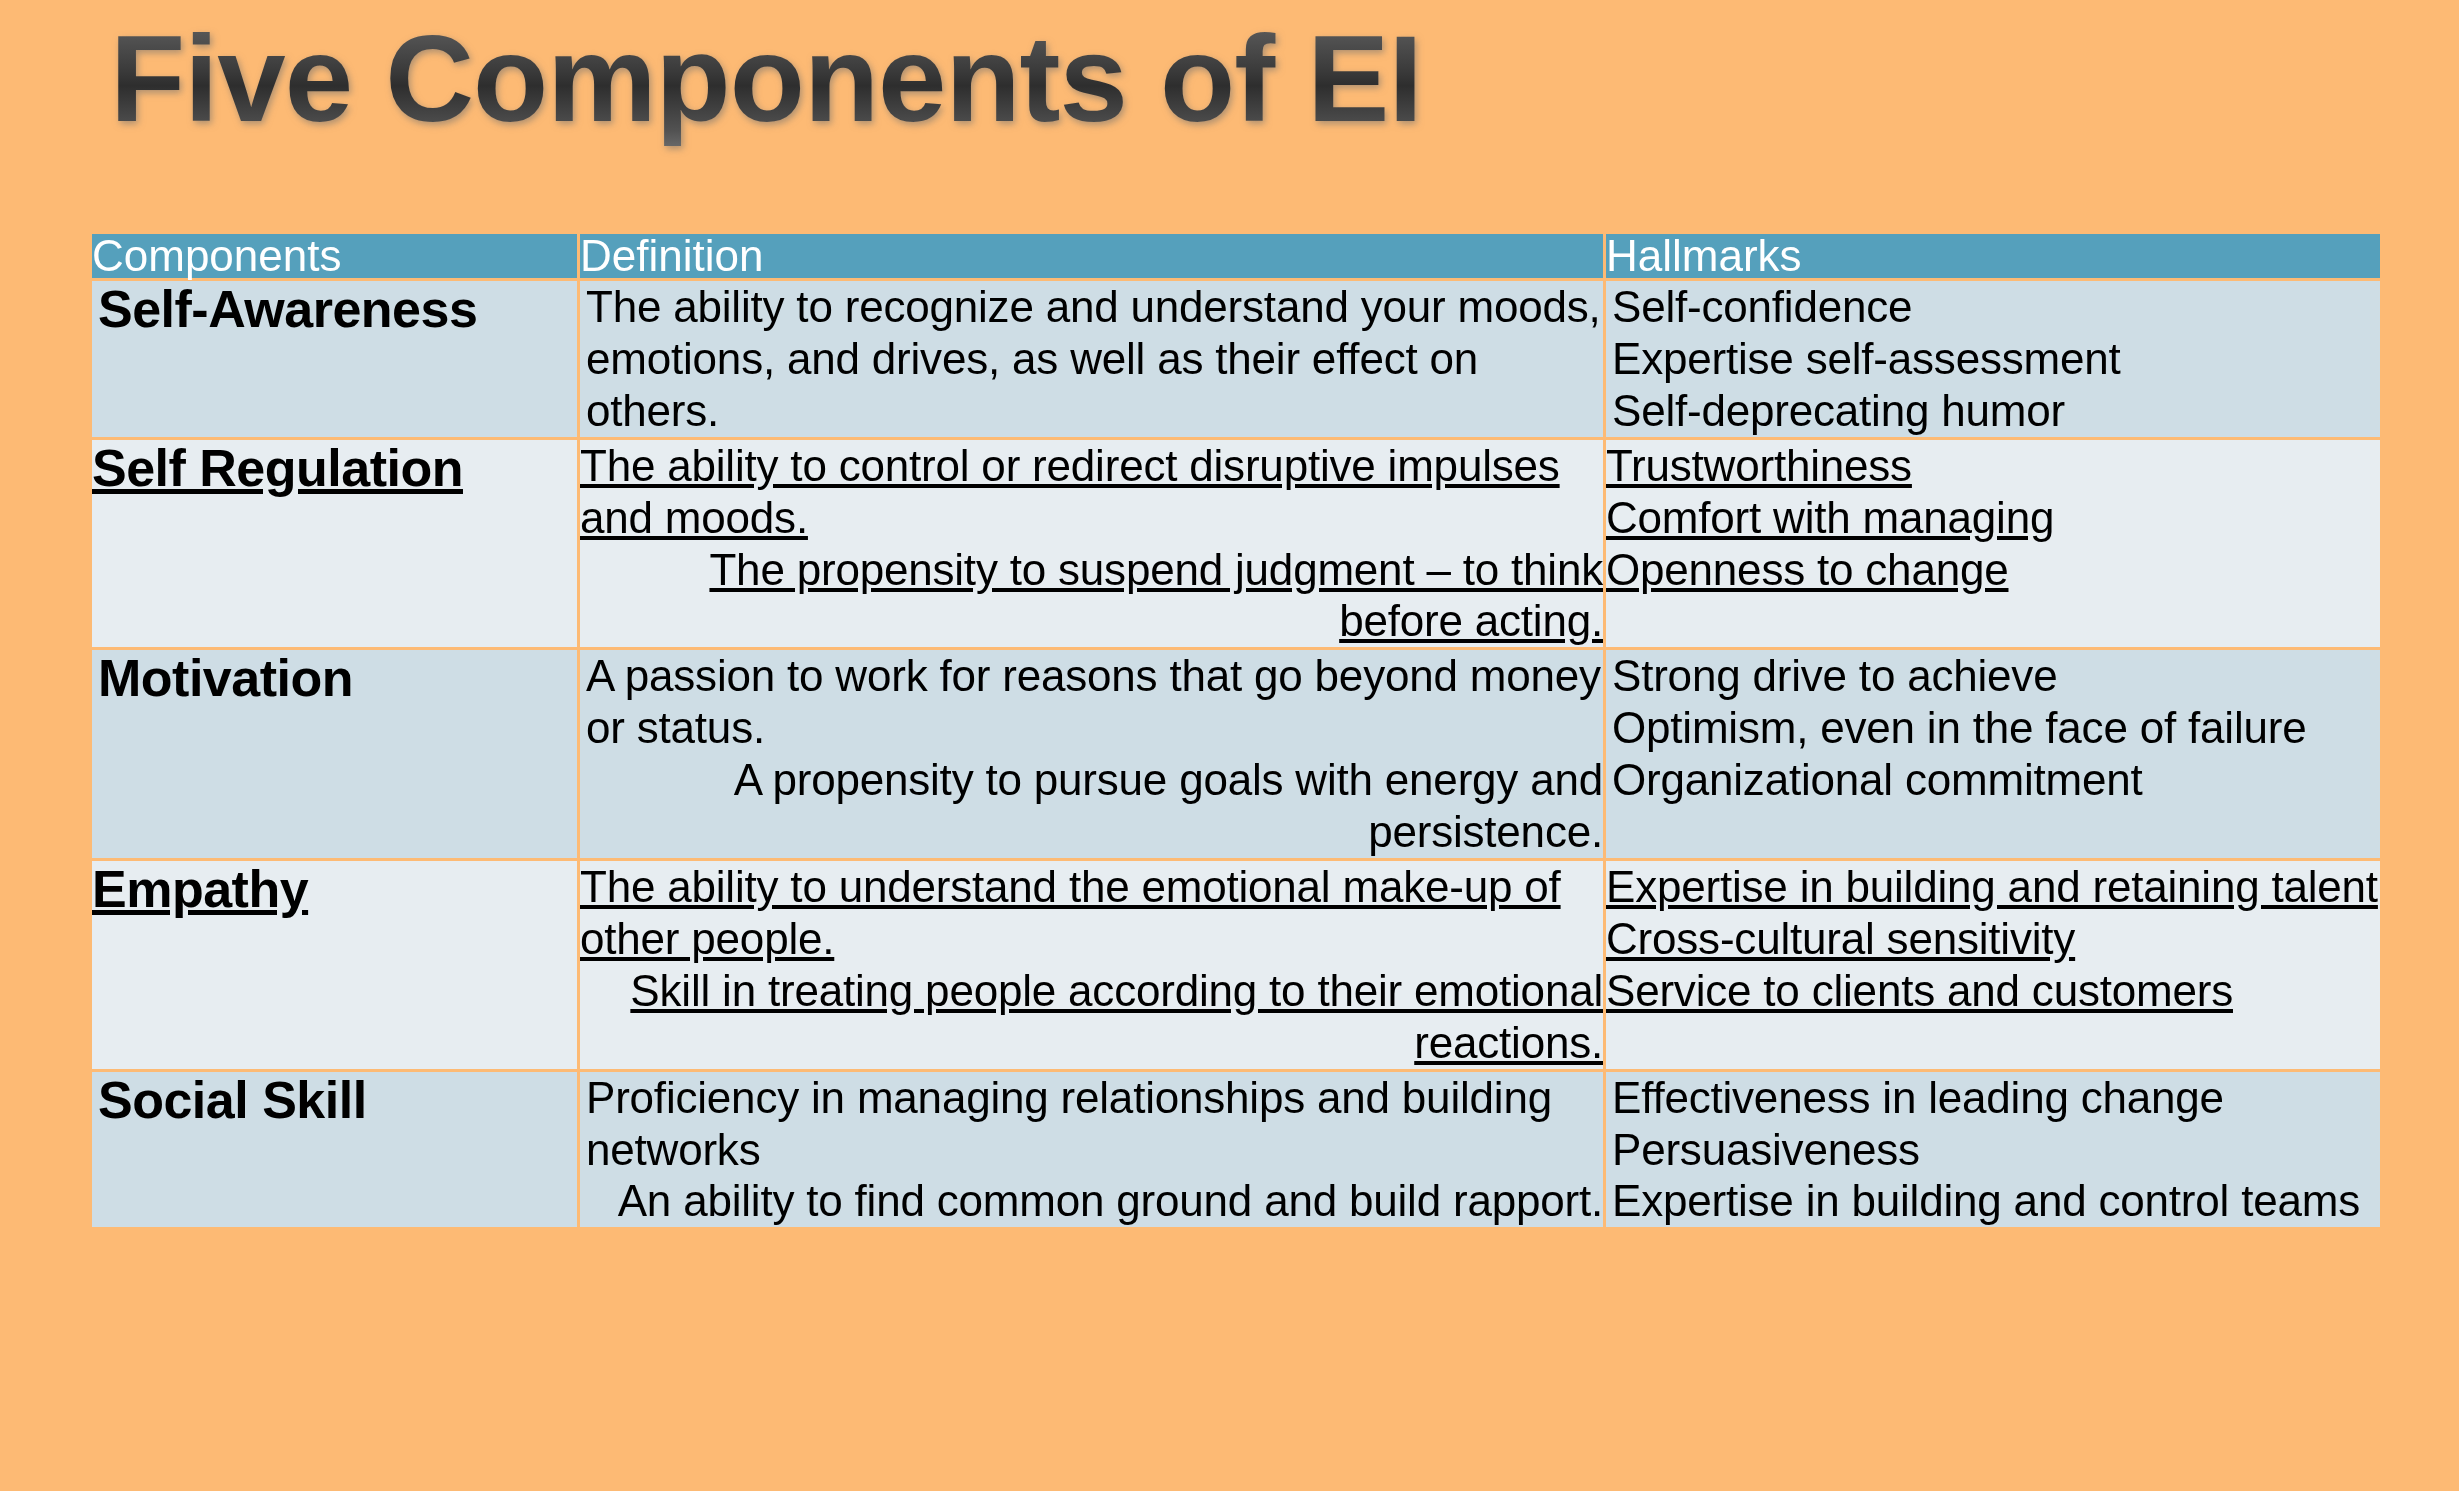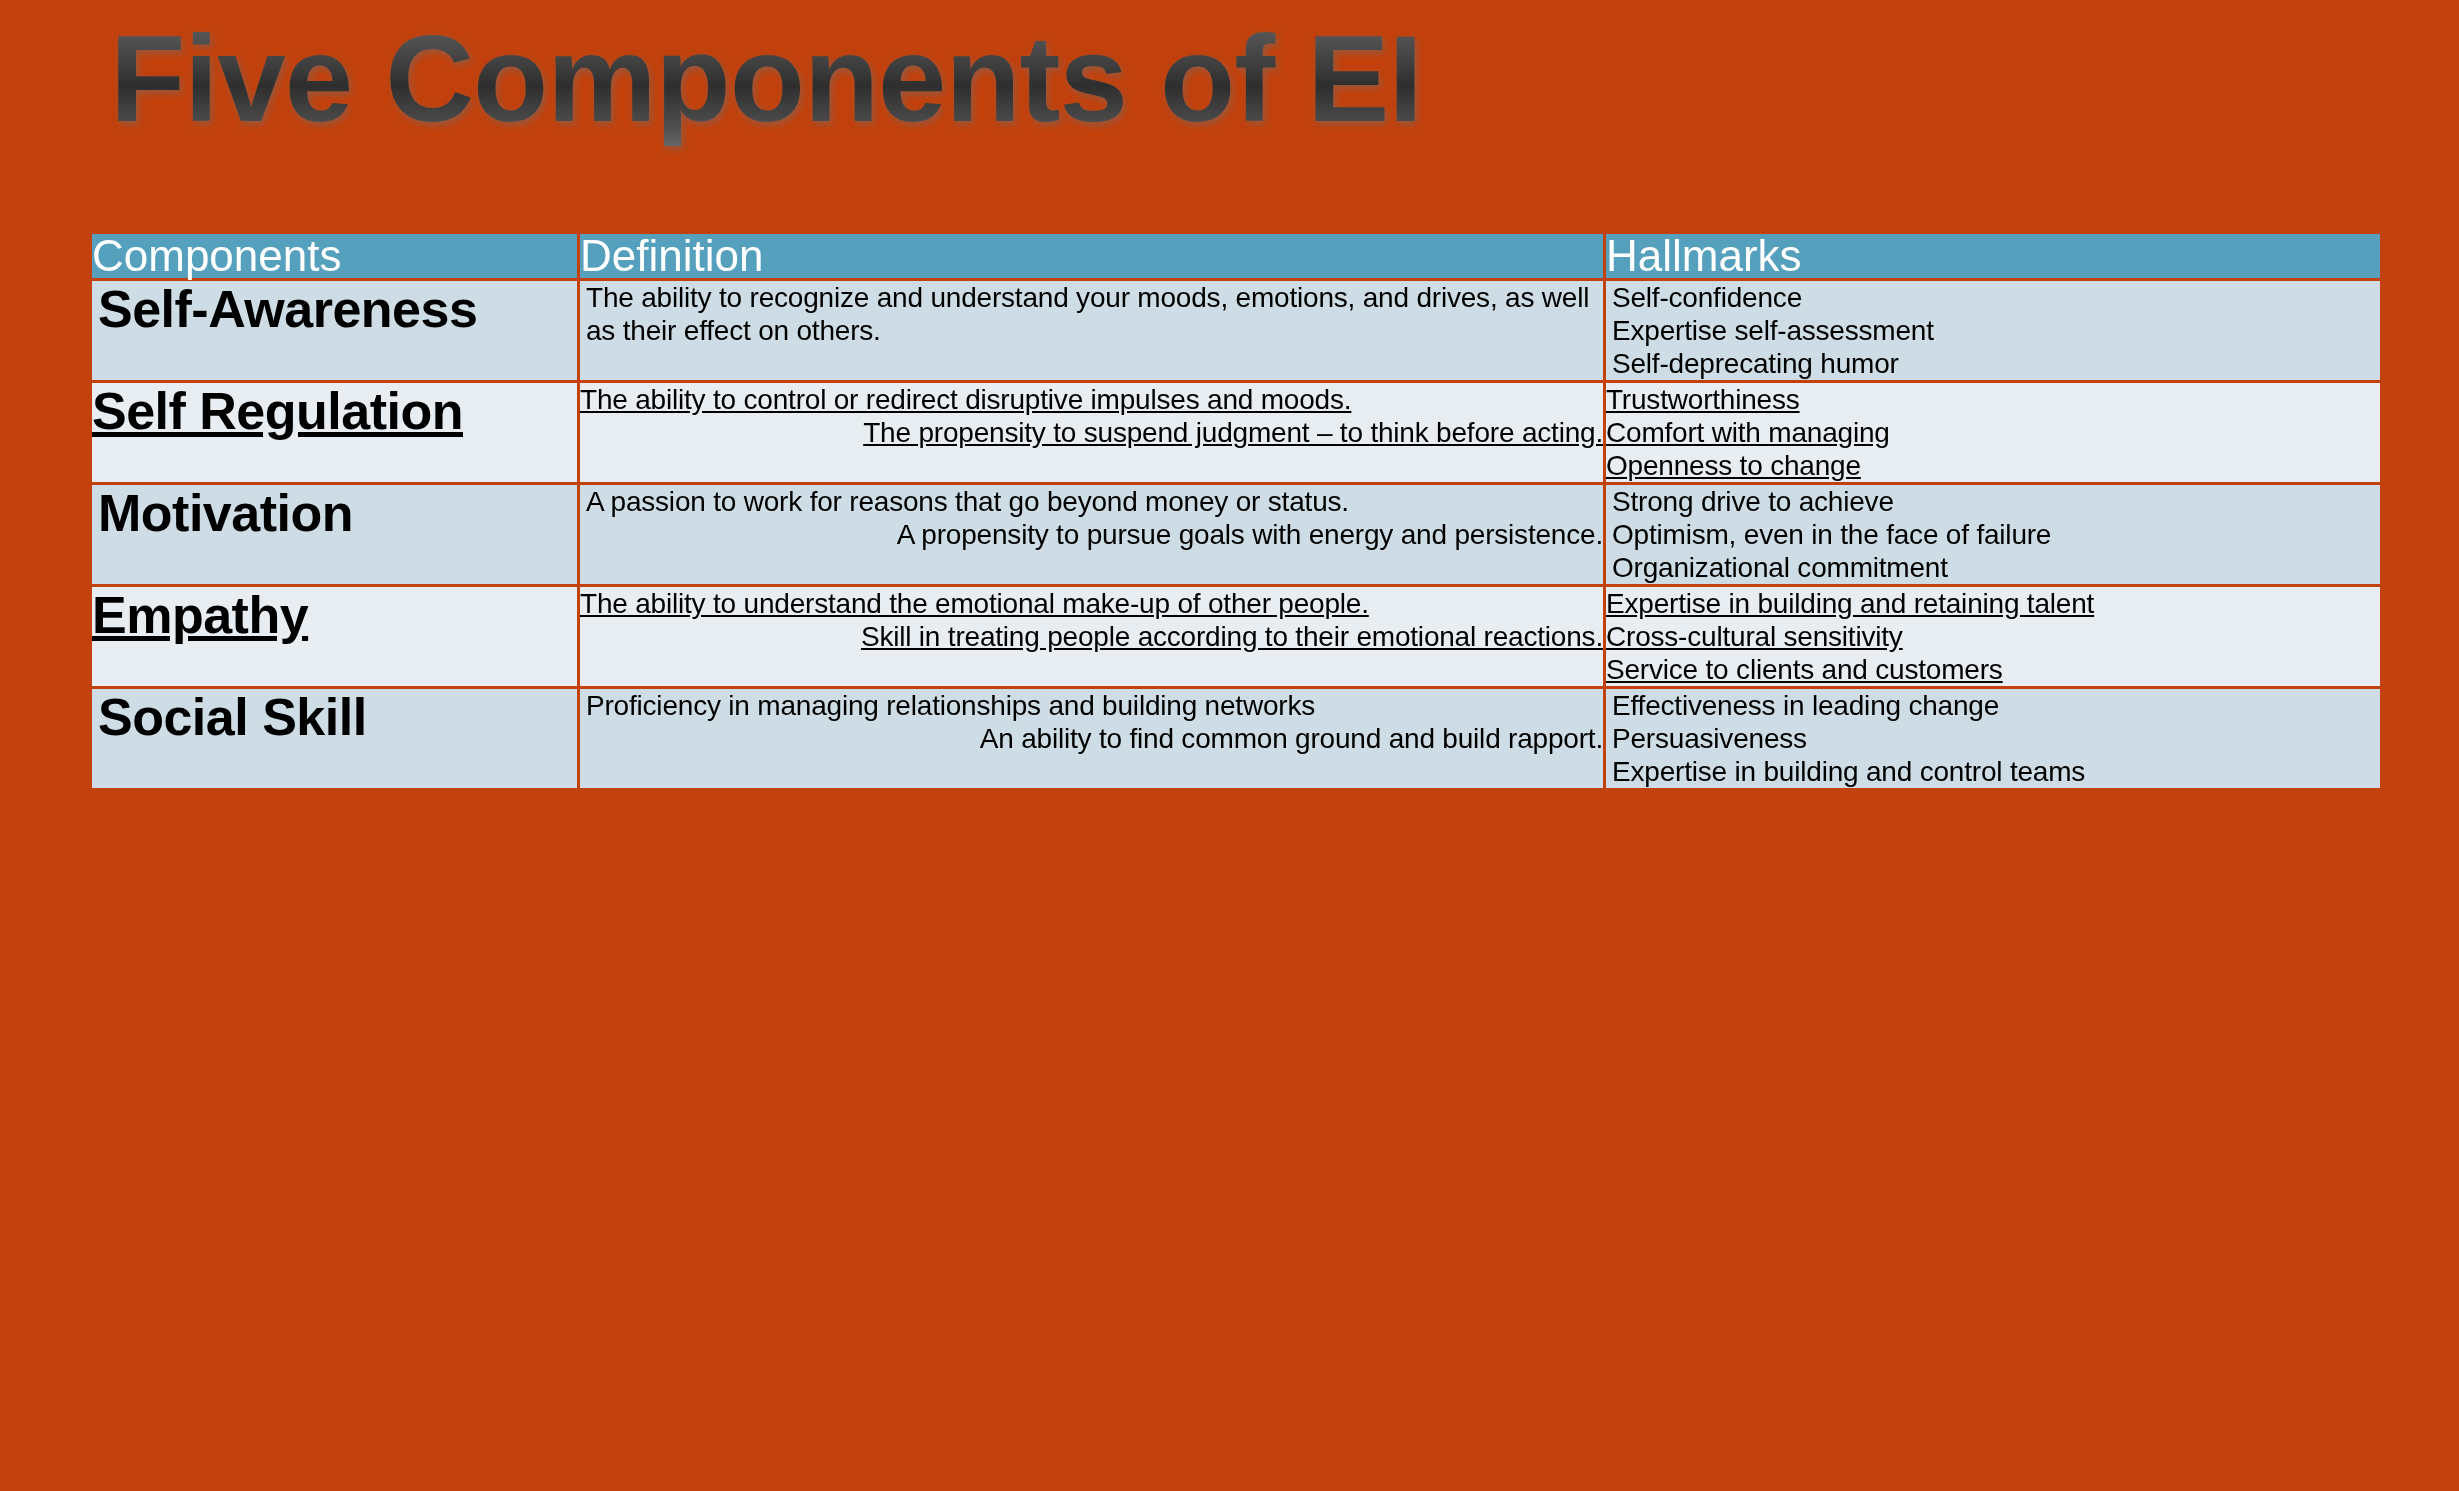--- a/index.html
+++ b/index.html
@@ -12,21 +12,21 @@
     width: 2459px;
     height: 1492px;
     font-family: "Liberation Sans", "DejaVu Sans", sans-serif;
     overflow: hidden;
   }
 
   .slide {
     position: relative;
     width: 2459px;
     height: 1492px;
-    background: #c2410c;
+    background: #fdba74;
     box-sizing: border-box;
   }
 
   
   .slide-title {
     position: absolute;
     left: 110px;
     top: 5.8px;
     font-size: 123px;
     line-height: 1.18;
@@ -90,21 +90,21 @@
   }
 
   .cell-comp {
     font-size: 52px;
     font-weight: 700;
     line-height: 1.08;
     letter-spacing: -0.5px;
   }
 
   .cell-def, .cell-hall {
-    font-size: 28px;
+    font-size: 44px;
     font-weight: 400;
     line-height: 1.18;
     letter-spacing: -0.2px;
   }
   .cell-def { padding-left: 25px; padding-right: 33px; }
   .cell-hall { padding-left: 25px; padding-right: 19px; }
 
   .para { margin: 0; }
   .para + .para { margin-top: 0; text-align: right; }
   .line { display: block; }

